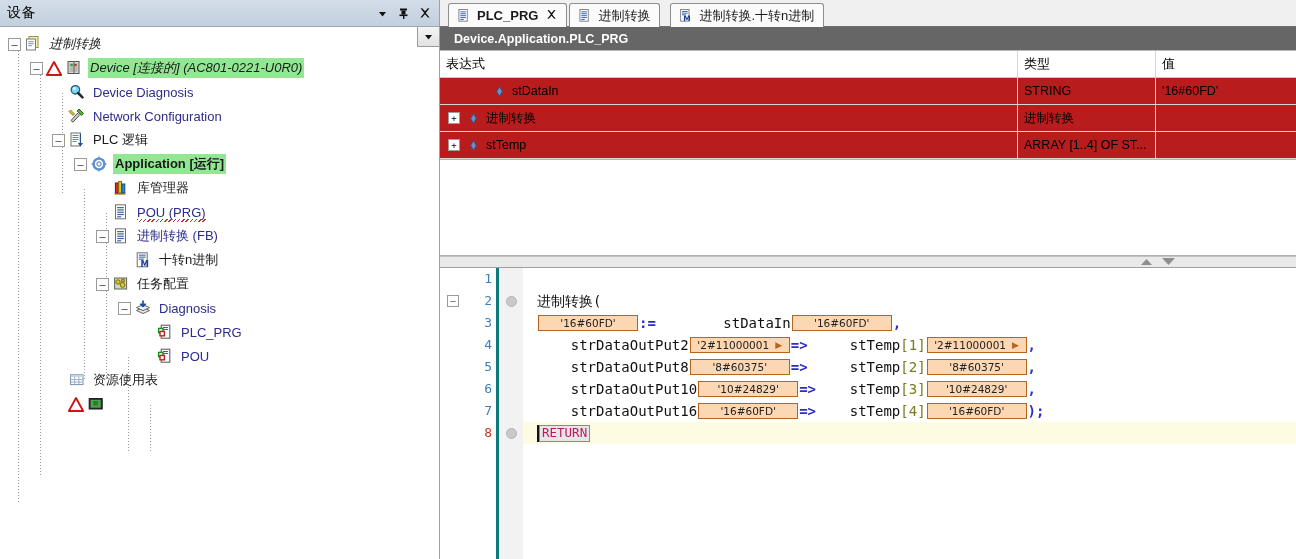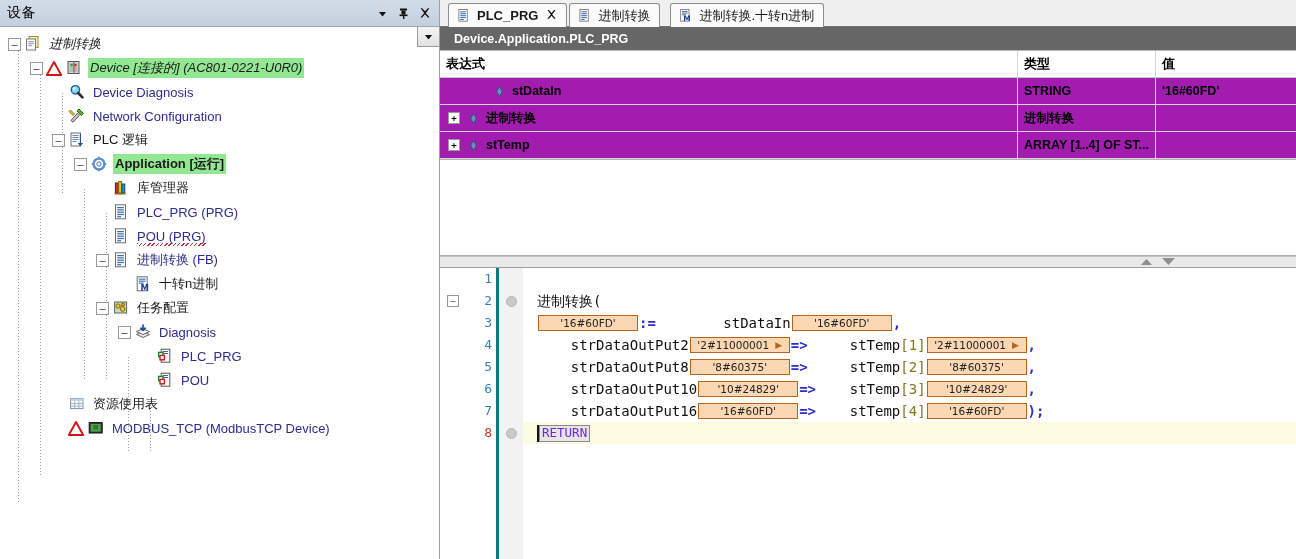--- a/index.html
+++ b/index.html
@@ -59,21 +59,21 @@
   .tab .tname{font-size:13px;color:#1a1a1a;}
   .tab.active .tname{font-weight:bold;}
   .tab .tclose{margin-left:8px;font-size:13px;font-weight:bold;color:#111;}
   .tab.spaced{margin-left:8px;}
 
   .objpath{height:24px;background:#666666;color:#ffffff;display:flex;align-items:center;
            padding-left:14px;font-size:12.5px;font-weight:bold;box-sizing:border-box;
            border-bottom:1px solid #b9b9b9;}
 
   
-  .vtable{height:auto;background:#a21caf;border-bottom:1px solid #b4b4b4;font-weight:bold;}
+  .vtable{height:auto;background:#b91c1c;border-bottom:1px solid #b4b4b4;}
   .vrow{display:flex;height:26px;align-items:stretch;}
   .vrow.hdr{height:26px;background:#ffffff;border-bottom:1px solid #c8c8c8;}
   .vc{box-sizing:border-box;display:flex;align-items:center;padding:0 6px;font-size:12.5px;
       border-right:1px solid #d6d6d6;overflow:hidden;white-space:nowrap;}
   .vc.c1{width:578px;}
   .vc.c2{width:138px;}
   .vc.c3{width:140px;border-right:none;}
   .vrow.hdr .vc{font-size:13px;border-bottom:none;}
   .vrow.data{border-bottom:1px solid #d6d6d6;}
   .tplus{width:12px;height:12px;border:1px solid #9a9a9a;background:#fff;
@@ -105,21 +105,21 @@
   .cl.hl{background:#fdfce3;}
   .idx{color:#7a7a20;}
   .op{color:#2c2cc8;font-weight:bold;}
   .cn{color:#111;}
   .inl{display:inline-flex;align-items:center;justify-content:center;
        background:#fbd7b3;border:1px solid #b5651d;color:#222;
        font-family:"DejaVu Sans","Liberation Sans",sans-serif;font-size:10.5px;
        height:16px;padding:0 4px;box-sizing:border-box;margin:0 1px;vertical-align:middle;}
   .inl .tri{margin-left:6px;color:#b5651d;font-size:9px;line-height:9px;}
   .retbox{display:inline-flex;align-items:center;border:1px solid #8a8a8a;background:#e6e6e6;
-          color:#6d28d9;font-family:"DejaVu Sans Mono",monospace;font-size:12.5px;
+          color:#be185d;font-family:"DejaVu Sans Mono",monospace;font-size:12.5px;
           padding:0 2px;height:17px;box-sizing:border-box;}
   .caret{display:inline-block;width:2px;height:17px;background:#111;vertical-align:middle;}
   .foldbox{width:12px;height:12px;border:1px solid #9a9a9a;background:#fdfdfd;
       display:flex;align-items:center;justify-content:center;font-size:9px;line-height:8px;
       color:#333;font-family:"DejaVu Sans Mono",monospace;box-sizing:border-box;
       position:absolute;left:7px;}
   .leftrule{position:absolute;left:0;top:0;bottom:0;width:1px;background:#d9d9d9;}
 </style>
 </head>
 <body>
@@ -255,46 +255,33 @@
             <span class="ind" style="width: 96px;"></span>
             <span class="exp none"></span>
             <span class="ico"><svg width="18" height="18" viewBox="0 0 18 18">
                 <rect x="3.5" y="1.8" width="10" height="14" fill="#fdfdfd" stroke="#6f6f6f"></rect>
                 <rect x="5.2" y="4" width="6.6" height="1.2" fill="#3a66aa"></rect>
                 <rect x="5.2" y="6.3" width="6.6" height="1.2" fill="#3a66aa"></rect>
                 <rect x="5.2" y="8.6" width="6.6" height="1.2" fill="#3a66aa"></rect>
                 <rect x="5.2" y="10.9" width="6.6" height="1.2" fill="#3a66aa"></rect>
                 <rect x="5.2" y="13.2" width="4" height="1.2" fill="#3a66aa"></rect>
               </svg></span>
-            <span class="lbl link">PLC_PRG (PRG)</span>
+            <span class="lbl link squig">POU (PRG)</span>
           </div>
           <div class="node">
             <span class="ind" style="width: 96px;"></span>
-            <span class="exp none"></span>
+            <span class="exp">–</span>
             <span class="ico"><svg width="18" height="18" viewBox="0 0 18 18">
                 <rect x="3.5" y="1.8" width="10" height="14" fill="#fdfdfd" stroke="#6f6f6f"></rect>
                 <rect x="5.2" y="4" width="6.6" height="1.2" fill="#3a66aa"></rect>
                 <rect x="5.2" y="6.3" width="6.6" height="1.2" fill="#3a66aa"></rect>
                 <rect x="5.2" y="8.6" width="6.6" height="1.2" fill="#3a66aa"></rect>
                 <rect x="5.2" y="10.9" width="6.6" height="1.2" fill="#3a66aa"></rect>
                 <rect x="5.2" y="13.2" width="4" height="1.2" fill="#3a66aa"></rect>
               </svg></span>
-            <span class="lbl link squig">POU (PRG)</span>
-          </div>
-          <div class="node">
-            <span class="ind" style="width: 96px;"></span>
-            <span class="exp">–</span>
-            <span class="ico"><svg width="18" height="18" viewBox="0 0 18 18">
-                <rect x="3.5" y="1.8" width="10" height="14" fill="#fdfdfd" stroke="#6f6f6f"></rect>
-                <rect x="5.2" y="4" width="6.6" height="1.2" fill="#3a66aa"></rect>
-                <rect x="5.2" y="6.3" width="6.6" height="1.2" fill="#3a66aa"></rect>
-                <rect x="5.2" y="8.6" width="6.6" height="1.2" fill="#3a66aa"></rect>
-                <rect x="5.2" y="10.9" width="6.6" height="1.2" fill="#3a66aa"></rect>
-                <rect x="5.2" y="13.2" width="4" height="1.2" fill="#3a66aa"></rect>
-              </svg></span>
             <span class="lbl link">进制转换 (FB)</span>
           </div>
           <div class="node">
             <span class="ind" style="width: 118px;"></span>
             <span class="exp none"></span>
             <span class="ico"><svg width="18" height="18" viewBox="0 0 18 18">
                 <rect x="3.2" y="1.8" width="10" height="14" fill="#fdfdfd" stroke="#6f6f6f"></rect>
                 <rect x="4.8" y="3.6" width="6.8" height="1.1" fill="#3a66aa"></rect>
                 <rect x="4.8" y="5.6" width="6.8" height="1.1" fill="#3a66aa"></rect>
                 <rect x="4.8" y="7.6" width="5" height="1.1" fill="#3a66aa"></rect>
@@ -363,21 +350,20 @@
             <span style="width: 17px; flex: 0 0 17px; margin-right: 2px; display: flex; align-items: center;">
               <svg width="16" height="15" viewBox="0 0 16 15" style="display:block">
                 <path d="M8 1 L15.2 14 L0.8 14 Z" fill="#ffffff" stroke="#d01414" stroke-width="1.9" stroke-linejoin="round"></path>
               </svg>
             </span>
             <span class="ico"><svg width="18" height="18" viewBox="0 0 18 18">
                 <rect x="2.2" y="3.6" width="13" height="10.4" fill="#3a3a3a" stroke="#111"></rect>
                 <rect x="3.8" y="5" width="9.8" height="7.6" fill="#4aa84a"></rect>
                 <rect x="6.2" y="6" width="5" height="4.6" fill="#2f7a2f"></rect>
               </svg></span>
-            <span class="lbl link">MODBUS_TCP (ModbusTCP Device)</span>
           </div>
         </div>
     </div>
   </div>
 
   <div class="right">
 
     <div class="tabbar" id="tabbar">
         <div class="tab active">
           <span class="tico"><svg width="15" height="15" viewBox="0 0 18 18">

